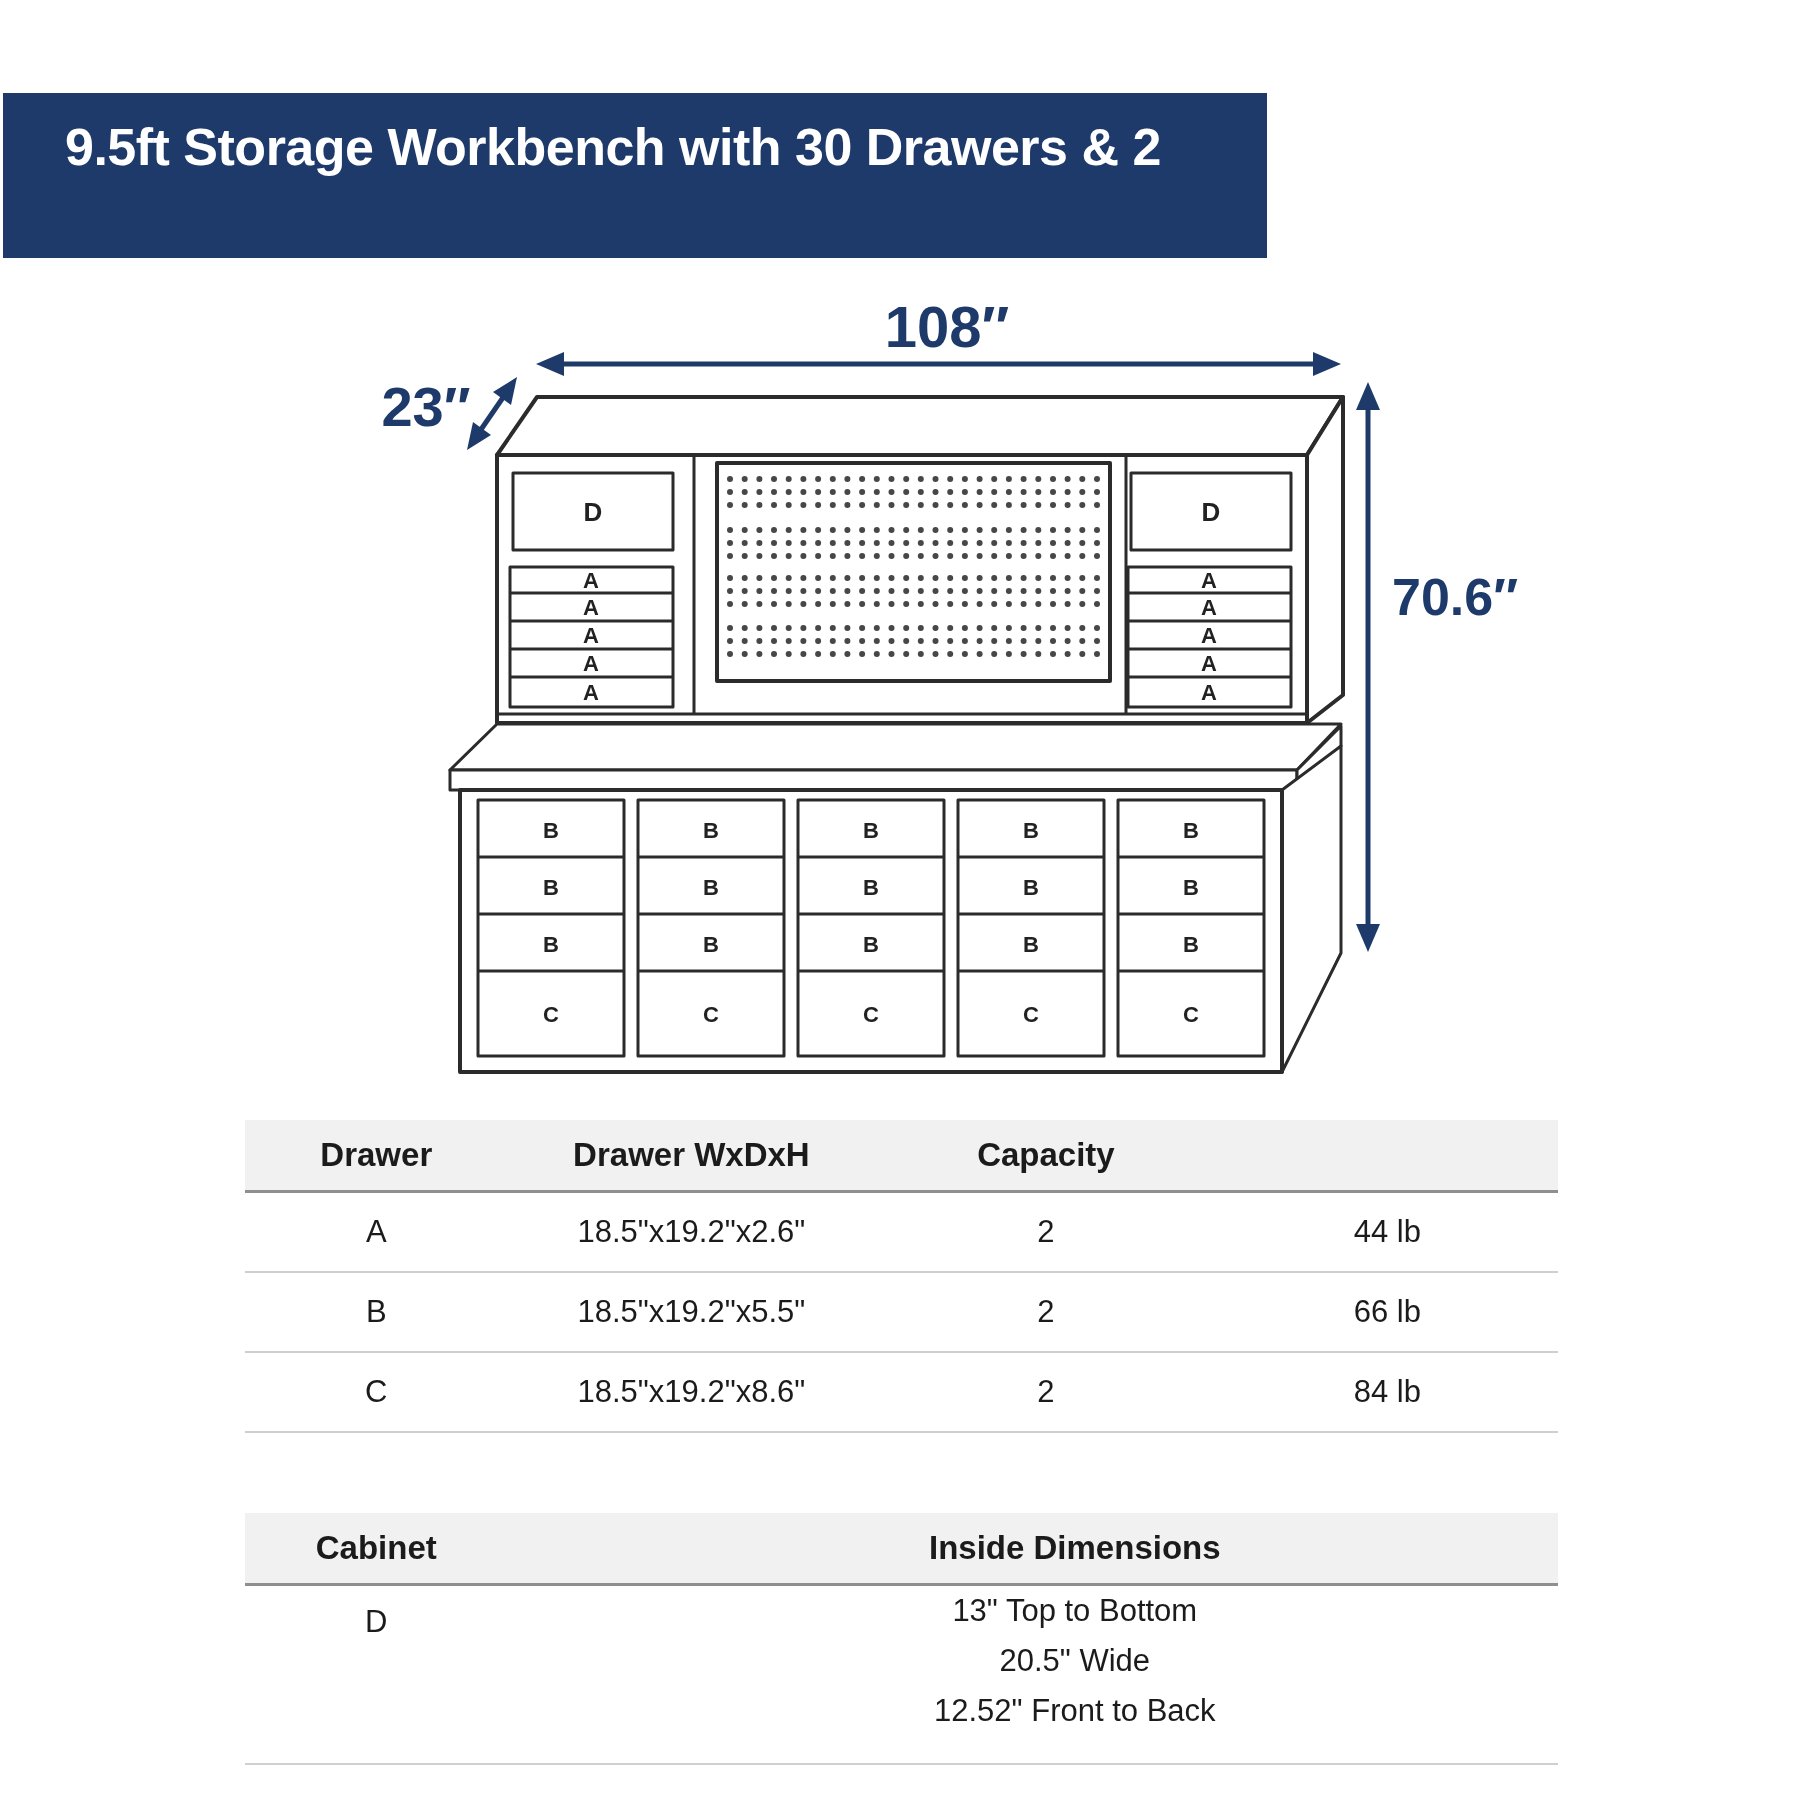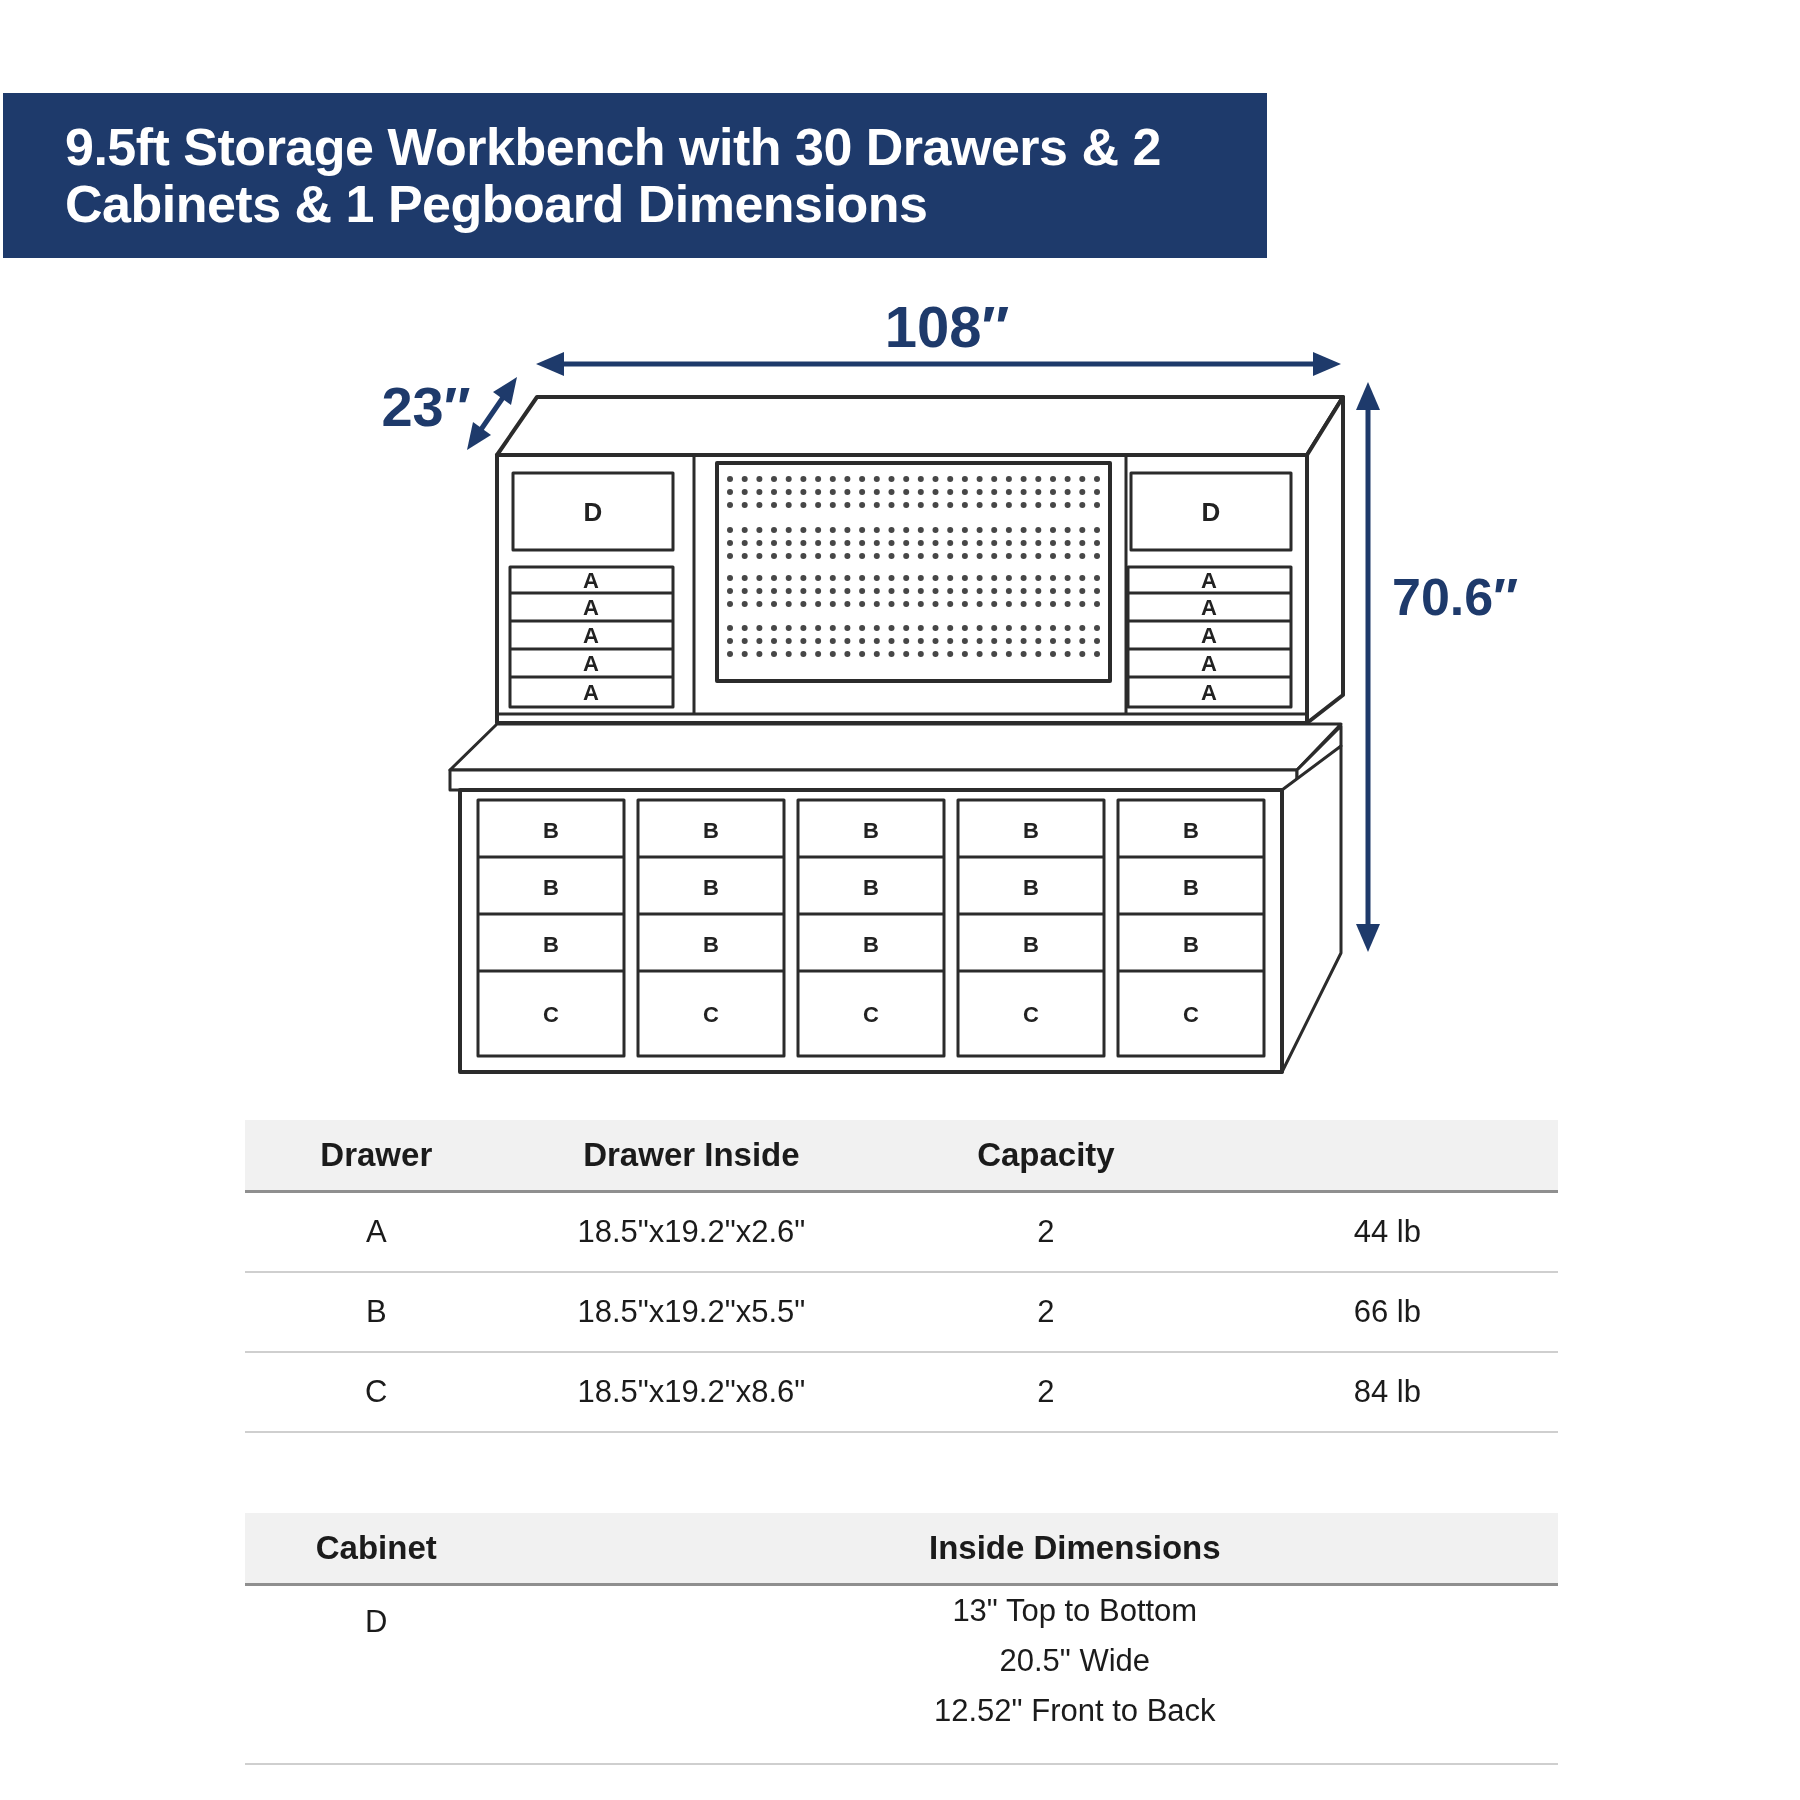--- a/index.html
+++ b/index.html
@@ -47,21 +47,20 @@
   .cell-left{text-align:center;padding-left:84px;box-sizing:border-box;}
   .t2 .tdata{height:177px;align-items:start;}
   .t2 .tdata .cell{padding-top:18px;}
   .dim-lines{line-height:50px;font-size:31px;}
 </style>
 </head>
 <body>
 
 <div class="banner">
   <div class="line">9.5ft Storage Workbench with 30 Drawers &amp; 2</div>
-  <div class="line">Cabinets &amp; 1 Pegboard Dimensions</div>
 </div>
 
 <svg class="diagram" viewBox="360 270 1200 830" xmlns="http://www.w3.org/2000/svg">
 
   <g>
     <line class="arrow" x1="556" y1="364" x2="1321" y2="364"></line>
     <polygon class="ah" points="536,364 564,352 564,376"></polygon>
     <polygon class="ah" points="1341,364 1313,352 1313,376"></polygon>
   </g>
   <text class="dim-text" x="947" y="347" font-size="58" text-anchor="middle">108″</text>
@@ -499,21 +498,21 @@
         <text x="1191" y="895" class="lbl">B</text>
         <text x="1191" y="952" class="lbl">B</text>
         <text x="1191" y="1022" class="lbl">C</text>
       </g>
     </g>
 </svg>
 
 <div class="spec-table t1">
   <div class="trow thead">
     <div class="cell">Drawer</div>
-    <div class="cell">Drawer Inside</div>
+    <div class="cell">Drawer WxDxH</div>
     <div class="cell">Capacity</div>
   </div>
   <div class="trow tdata">
     <div class="cell">A</div>
     <div class="cell">18.5"x19.2"x2.6"</div>
     <div class="cell">2</div>
     <div class="cell">44 lb</div>
   </div>
   <div class="trow tdata">
     <div class="cell">B</div>

